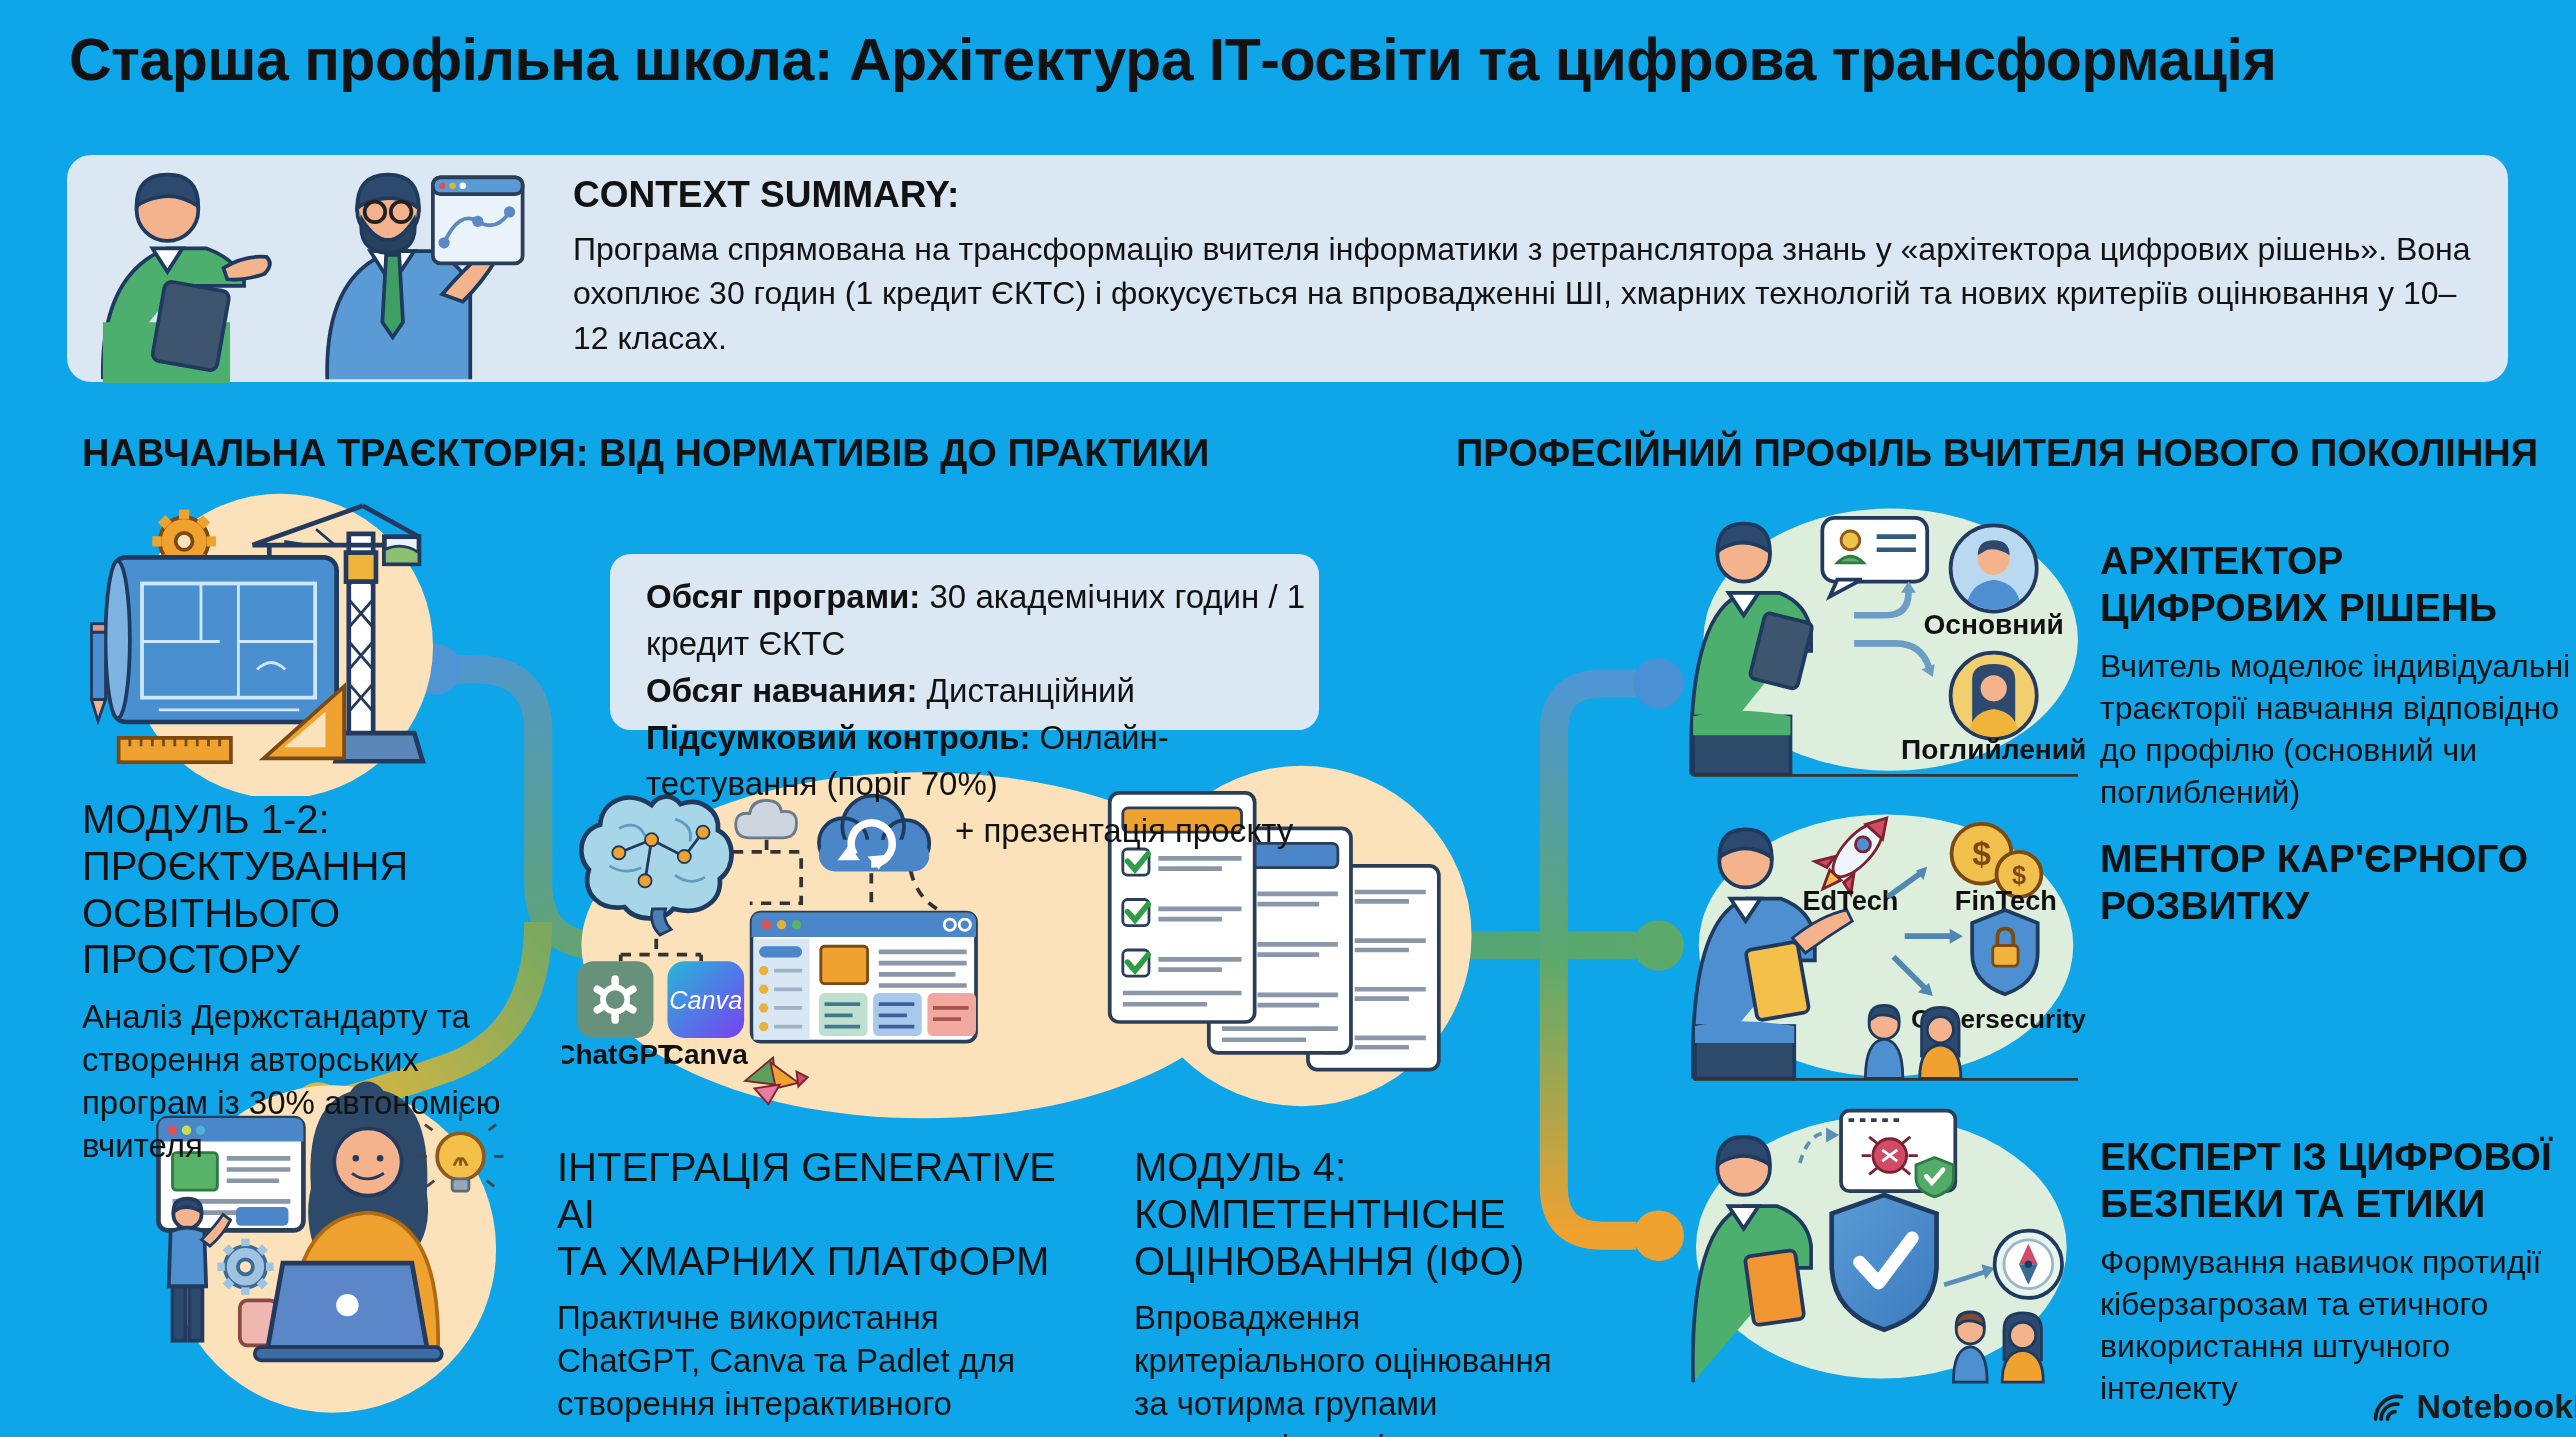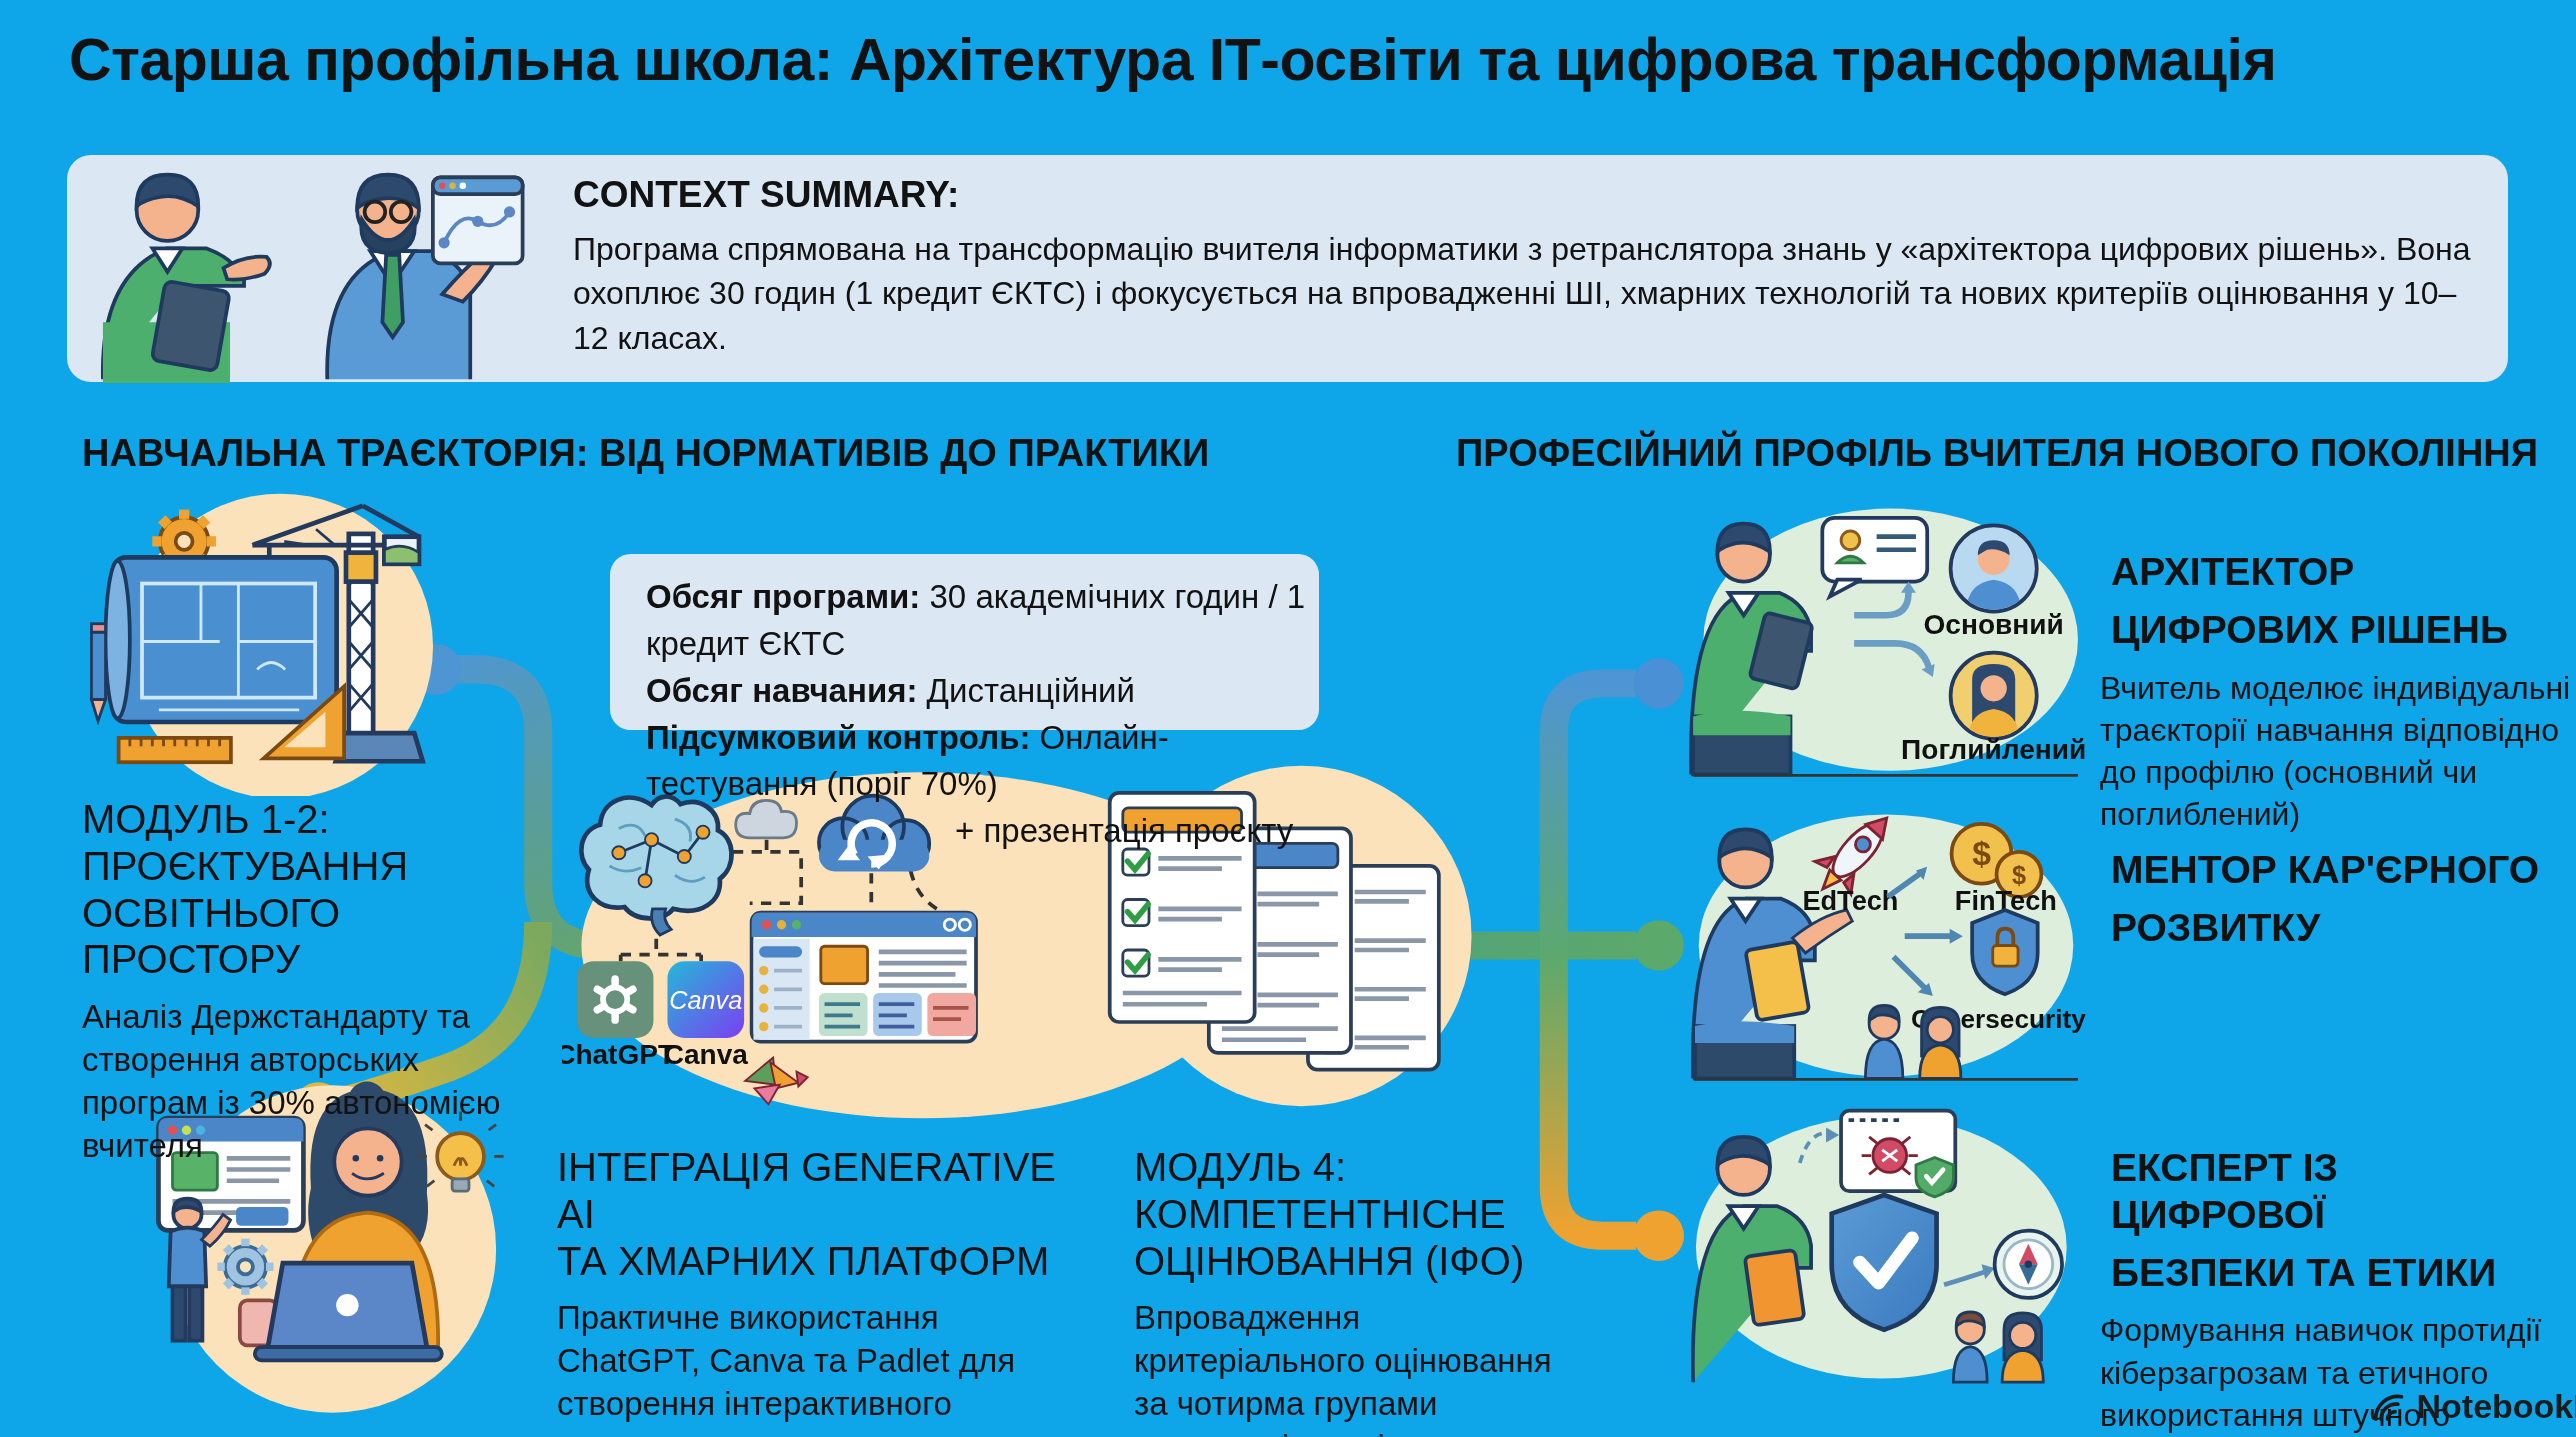--- a/index.html
+++ b/index.html
@@ -12,21 +12,21 @@
   .ctx-text{left:573px;top:174px;width:1900px;}
   .ctx-head{font-size:37px;font-weight:800;margin:0 0 11.2px 0;}
   .ctx-body{font-size:32px;line-height:1.38;margin:0;}
   .sec-head{font-size:38px;font-weight:800;white-space:nowrap;}
   .info-box{left:610px;top:554px;width:709px;height:176px;background:#dbe7f3;border-radius:20.6px;
             padding:20px 0 0 36px;box-sizing:border-box;font-size:33px;line-height:1.42;}
   .b{font-weight:800;}
   .indent{padding-left:309px;}
   .m-title{font-size:40px;font-weight:400;line-height:1.17;margin:0;}
   .m-body{font-size:33px;line-height:1.3;margin:13px 0 0 0;}
-  .p-title{font-size:39px;font-weight:800;line-height:1.2;margin:11px;}
+  .p-title{font-size:39px;font-weight:800;line-height:1.2;margin:0;}
   .p-body{font-size:32px;line-height:1.32;margin:13px 0 0 0;}
   .footer{left:2370px;top:1387px;display:flex;align-items:center;gap:7.5px;
           font-size:34px;font-weight:700;color:#1b1b1b;}
   svg text{font-family:"Liberation Sans",sans-serif;}
 </style>
 </head>
 <body>
 
 <div class="canvas">
 

